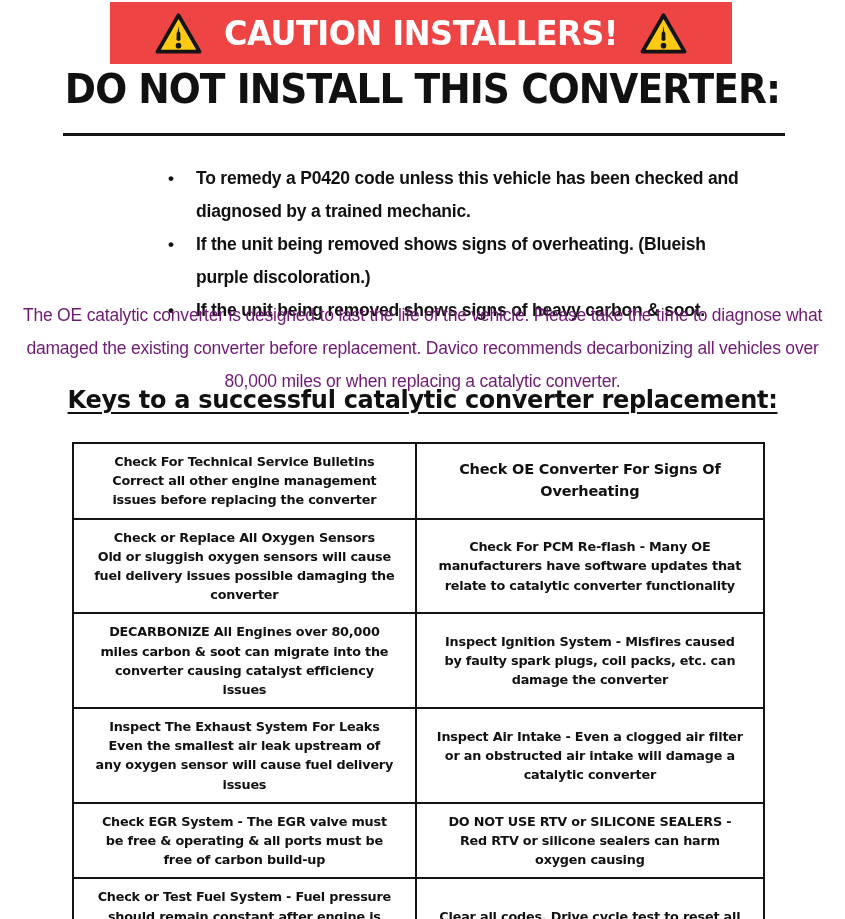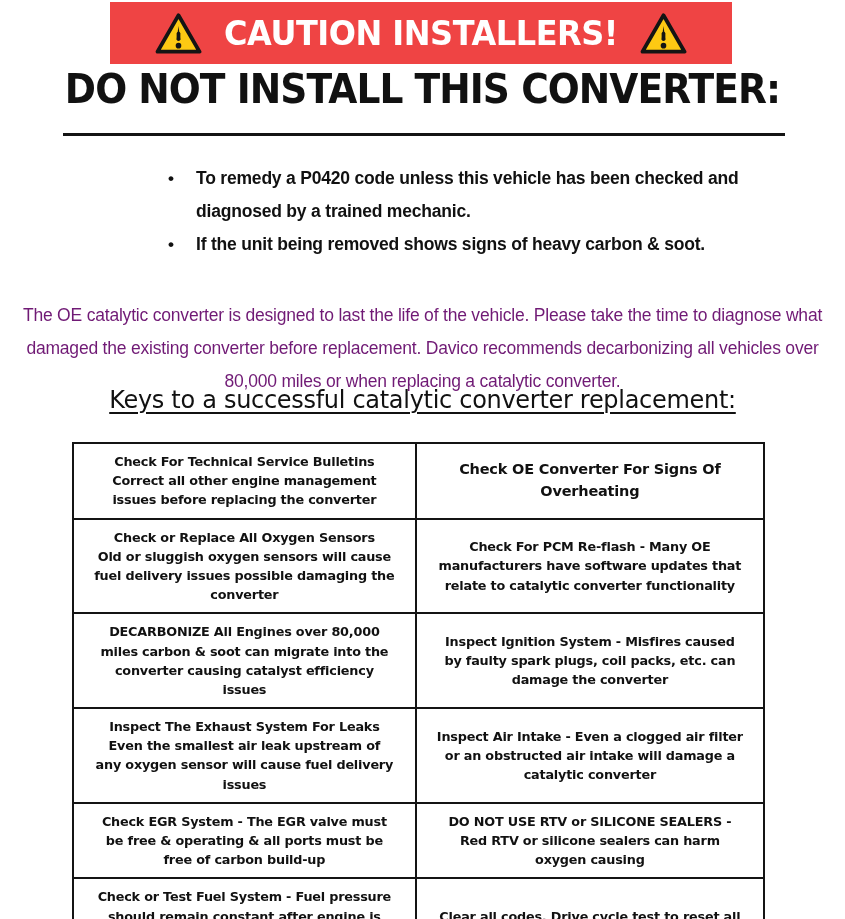--- a/index.html
+++ b/index.html
@@ -50,21 +50,21 @@
   
   .para {
     position:absolute; top:299px; left:8px; width:829px; margin:0;
     text-align:center; font-size:17.5px; line-height:33px; color:#701a75;
     letter-spacing:-0.2px; font-weight:normal;
   }
 
   
   .keys-heading {
     position:absolute; top:386px; left:0; width:845px; margin:0;
-    text-align:center; font-family:"DejaVu Sans", sans-serif; font-weight:normal;
+    text-align:center; font-family:"DejaVu Sans", sans-serif; font-weight:bold;
     font-size:24px; letter-spacing:-0.3px;
     text-decoration:underline; text-decoration-thickness:2px; text-underline-offset:4px;
   }
 
   
   .grid {
     position:absolute; top:442px; left:72px; width:693px;
     border-collapse:collapse; table-layout:fixed;
   }
   .grid td {
@@ -103,20 +103,21 @@
       <circle cx="50" cy="72" r="6" fill="#141414"></circle>
     </svg>
   </header>
 
   <h1 class="main-heading">DO NOT INSTALL THIS CONVERTER:</h1>
 
   <hr class="rule">
 
   <ul class="bullets">
     <li>To remedy a P0420 code unless this vehicle has been checked and diagnosed by a trained mechanic.</li>
+    <li>If the unit being removed shows signs of overheating. (Blueish purple discoloration.)</li>
     <li>If the unit being removed shows signs of heavy carbon &amp; soot.</li>
   </ul>
 
   <p class="para">The OE catalytic converter is designed to last the life of the vehicle. Please take the time to diagnose what damaged the existing converter before replacement. Davico recommends decarbonizing all vehicles over 80,000 miles or when replacing a catalytic converter.</p>
 
   <h2 class="keys-heading">Keys to a successful catalytic converter replacement:</h2>
 
   <table class="grid">
     <colgroup>
         <col class="c-left">

